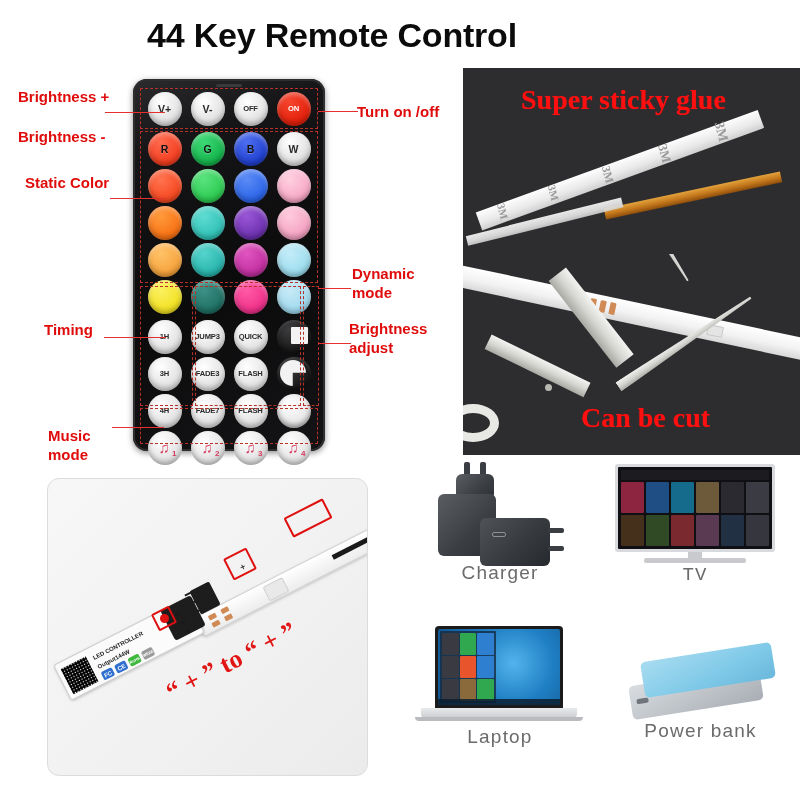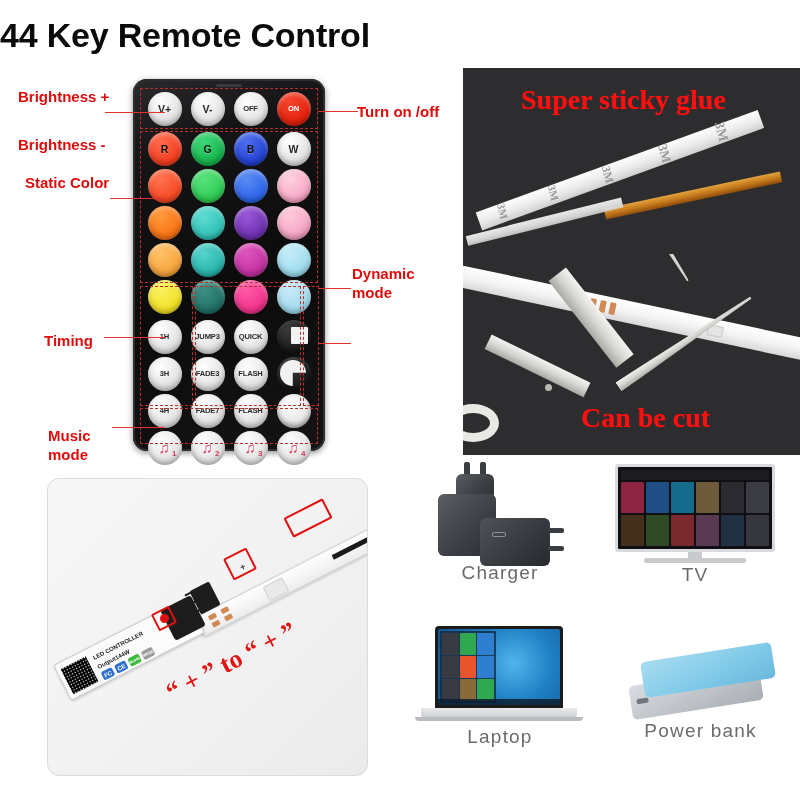--- a/index.html
+++ b/index.html
@@ -7,20 +7,21 @@
     width: 800px; height: 800px;
     background: #ffffff;
     font-family: "Liberation Sans", sans-serif;
     overflow: hidden;
   }
   #stage { position: relative; width: 800px; height: 800px; background:#fff; }
 
   
   .page-title {
     position: absolute; left: 0; top: 16px; width: 664px;
+    text-align: center;
     font-size: 34px; font-weight: bold; color: #0b0b0b;
     letter-spacing: -0.2px;
   }
 
   
   .callout {
     position: absolute;
     color: #e00c0c;
     font-size: 15px;
     font-weight: bold;
@@ -296,41 +297,43 @@
 
     <div class="grp" style="left:7px;  top:9px;   width:178px; height:41px;"></div>
     <div class="grp" style="left:7px;  top:52px;  width:178px; height:152px;"></div>
     <div class="grp" style="left:7px;  top:207px; width:53px;  height:120px;"></div>
     <div class="grp" style="left:62px; top:207px; width:106px; height:120px;"></div>
     <div class="grp" style="left:170px;top:207px; width:16px;  height:120px;"></div>
     <div class="grp" style="left:7px;  top:329px; width:178px; height:36px;"></div>
   </div>
 
   <div class="callout" style="left:18px; top:88px;">Brightness +</div>
-  <div class="callout" style="left:18px; top:136px;">Brightness -</div>
+  <div class="callout" style="left:18px; top:128px;">Brightness -</div>
   <div class="leader" style="left:105px; top:112px; width:60px;"></div>
 
   <div class="callout" style="left:25px; top:174px;">Static Color</div>
   <div class="leader" style="left:110px; top:198px; width:55px;"></div>
 
-  <div class="callout" style="left:44px; top:332px;">Timing</div>
+  <div class="callout" style="left:44px; top:321px;">Timing</div>
   <div class="leader" style="left:104px; top:337px; width:62px;"></div>
 
   <div class="callout" style="left:48px; top:403px;margin-top:24px;">Music
 mode</div>
   <div class="leader" style="left:112px; top:427px; width:52px;"></div>
 
   <div class="leader" style="left:318px; top:111px; width:40px;"></div>
   <div class="callout" style="left:357px; top:103px;">Turn on /off</div>
 
   <div class="leader" style="left:318px; top:288px; width:33px;"></div>
   <div class="callout" style="left:352px; top:265px;">Dynamic
 mode</div>
 
   <div class="leader" style="left:318px; top:343px; width:33px;"></div>
+  <div class="callout" style="left:349px; top:320px;">Brightness
+adjust</div>
 
   <div class="photo" id="glue-panel">
     <div class="tape" style="left:16px; top:144px; width:300px; height:19px; transform:rotate(-20deg);">
       <span class="tape-m" style="left:18px;  top:2px; font-size:11px; transform:rotate(95deg);">3M</span>
       <span class="tape-m" style="left:72px;  top:2px; font-size:11px; transform:rotate(95deg);">3M</span>
       <span class="tape-m" style="left:128px; top:2px; font-size:12px; transform:rotate(95deg);">3M</span>
       <span class="tape-m" style="left:188px; top:1px; font-size:13px; transform:rotate(95deg);">3M</span>
       <span class="tape-m" style="left:248px; top:0px; font-size:14px; transform:rotate(95deg);">3M</span>
     </div>
     <div class="copper" style="left:140px; top:122px; width:180px; height:11px; transform:rotate(-12deg);"></div>
@@ -399,21 +402,21 @@
     <div class="prong" style="left:60px; top:0px;  width:6px; height:16px;"></div>
     <div class="charger-brick" style="left:36px; top:12px; width:38px; height:26px;"></div>
     <div class="charger-brick" style="left:18px; top:32px; width:58px; height:62px;"></div>
     <div class="charger-brick" style="left:60px; top:56px; width:70px; height:48px; background:linear-gradient(135deg,#4f5256,#35383c 60%,#26292d);"></div>
     <div class="prong" style="left:128px; top:66px; width:16px; height:5px;"></div>
     <div class="prong" style="left:128px; top:84px; width:16px; height:5px;"></div>
     <div style="position:absolute; left:72px; top:70px; width:14px; height:5px; border:1px solid #8d9094; border-radius:2px;"></div>
     <div class="dev-label" style="left:0; top:100px;">Charger</div>
   </div>
 
-  <div class="dev" style="left:610px; top:462px; width:170px; height:125px;">
+  <div class="dev" style="left:610px; top:462px; width:170px; height:125px;font-family:Liberation Mono, monospace;">
     <div class="tv-frame" style="left:5px; top:2px; width:160px; height:88px;">
       <div class="tv-screen">
         <div class="tile" style="grid-column:1/7; background:#1b1b20;"></div>
         <div class="tile" style="background:#8e2540;"></div>
         <div class="tile" style="background:#1f4e84;"></div>
         <div class="tile" style="background:#156b8c;"></div>
         <div class="tile" style="background:#6d5a3a;"></div>
         <div class="tile" style="background:#2a2a30;"></div>
         <div class="tile" style="background:#3b3b44;"></div>
         <div class="tile" style="background:#45301c;"></div>

